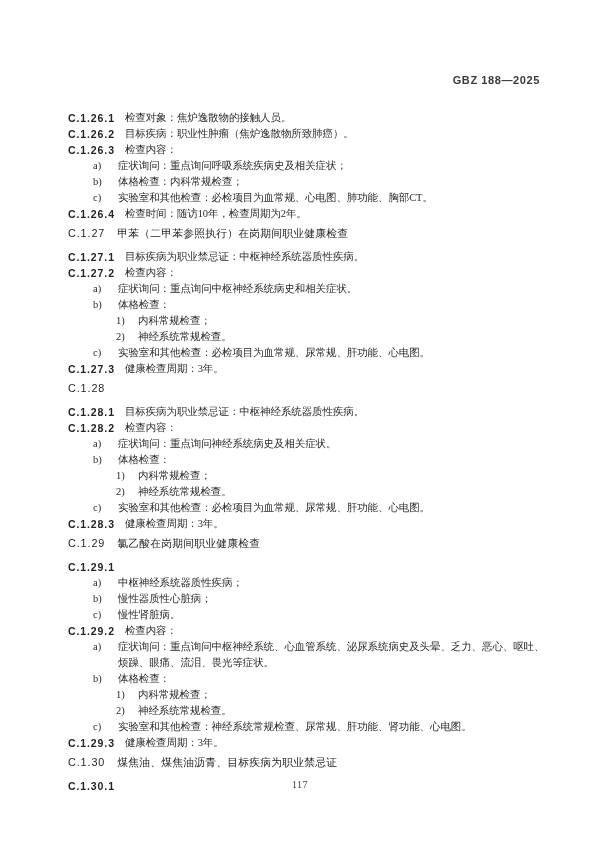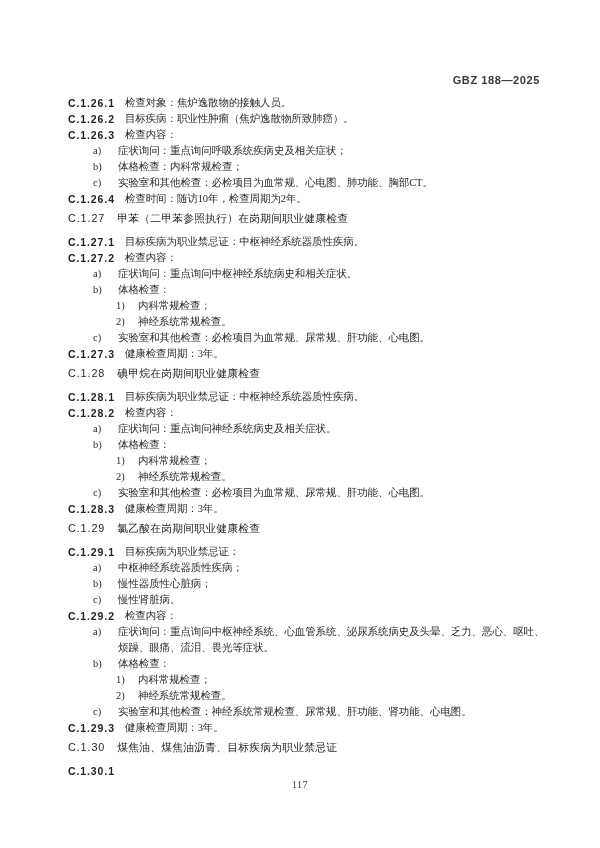--- a/index.html
+++ b/index.html
@@ -15,21 +15,21 @@
     position: absolute;
     top: 74px; right: 60px;
     font-family: Liberation Sans, sans-serif;
     font-size: 11px;
     font-weight: 600;
     letter-spacing: 0.6px;
     color: #3a3a3a;
   }
   .doc-body {
     position: absolute;
-    top: 95px; left: 68px; right: 48px;
+    top: 110px; left: 68px; right: 48px;
   }
   .line {
     display: flex;
     align-items: flex-start;
     line-height: 16px;
     font-size: 10.5px;
   }
   .line .text {
     letter-spacing: -0.1px;
     flex: 1 1 auto;
@@ -135,21 +135,20 @@
     <div class="line item">
       <span class="num">c)</span>
       <span class="text">实验室和其他检查：必检项目为血常规、尿常规、肝功能、心电图。</span>
     </div>
     <div class="line clause">
       <span class="num">C.1.27.3</span>
       <span class="text">健康检查周期：3年。</span>
     </div>
     <div class="line heading">
       <span class="num">C.1.28</span>
-      <span class="text">碘甲烷在岗期间职业健康检查</span>
     </div>
     <div class="line clause">
       <span class="num">C.1.28.1</span>
       <span class="text">目标疾病为职业禁忌证：中枢神经系统器质性疾病。</span>
     </div>
     <div class="line clause">
       <span class="num">C.1.28.2</span>
       <span class="text">检查内容：</span>
     </div>
     <div class="line item">
@@ -175,21 +174,20 @@
     <div class="line clause">
       <span class="num">C.1.28.3</span>
       <span class="text">健康检查周期：3年。</span>
     </div>
     <div class="line heading">
       <span class="num">C.1.29</span>
       <span class="text">氯乙酸在岗期间职业健康检查</span>
     </div>
     <div class="line clause">
       <span class="num">C.1.29.1</span>
-      <span class="text">目标疾病为职业禁忌证：</span>
     </div>
     <div class="line item">
       <span class="num">a)</span>
       <span class="text">中枢神经系统器质性疾病；</span>
     </div>
     <div class="line item">
       <span class="num">b)</span>
       <span class="text">慢性器质性心脏病；</span>
     </div>
     <div class="line item">

